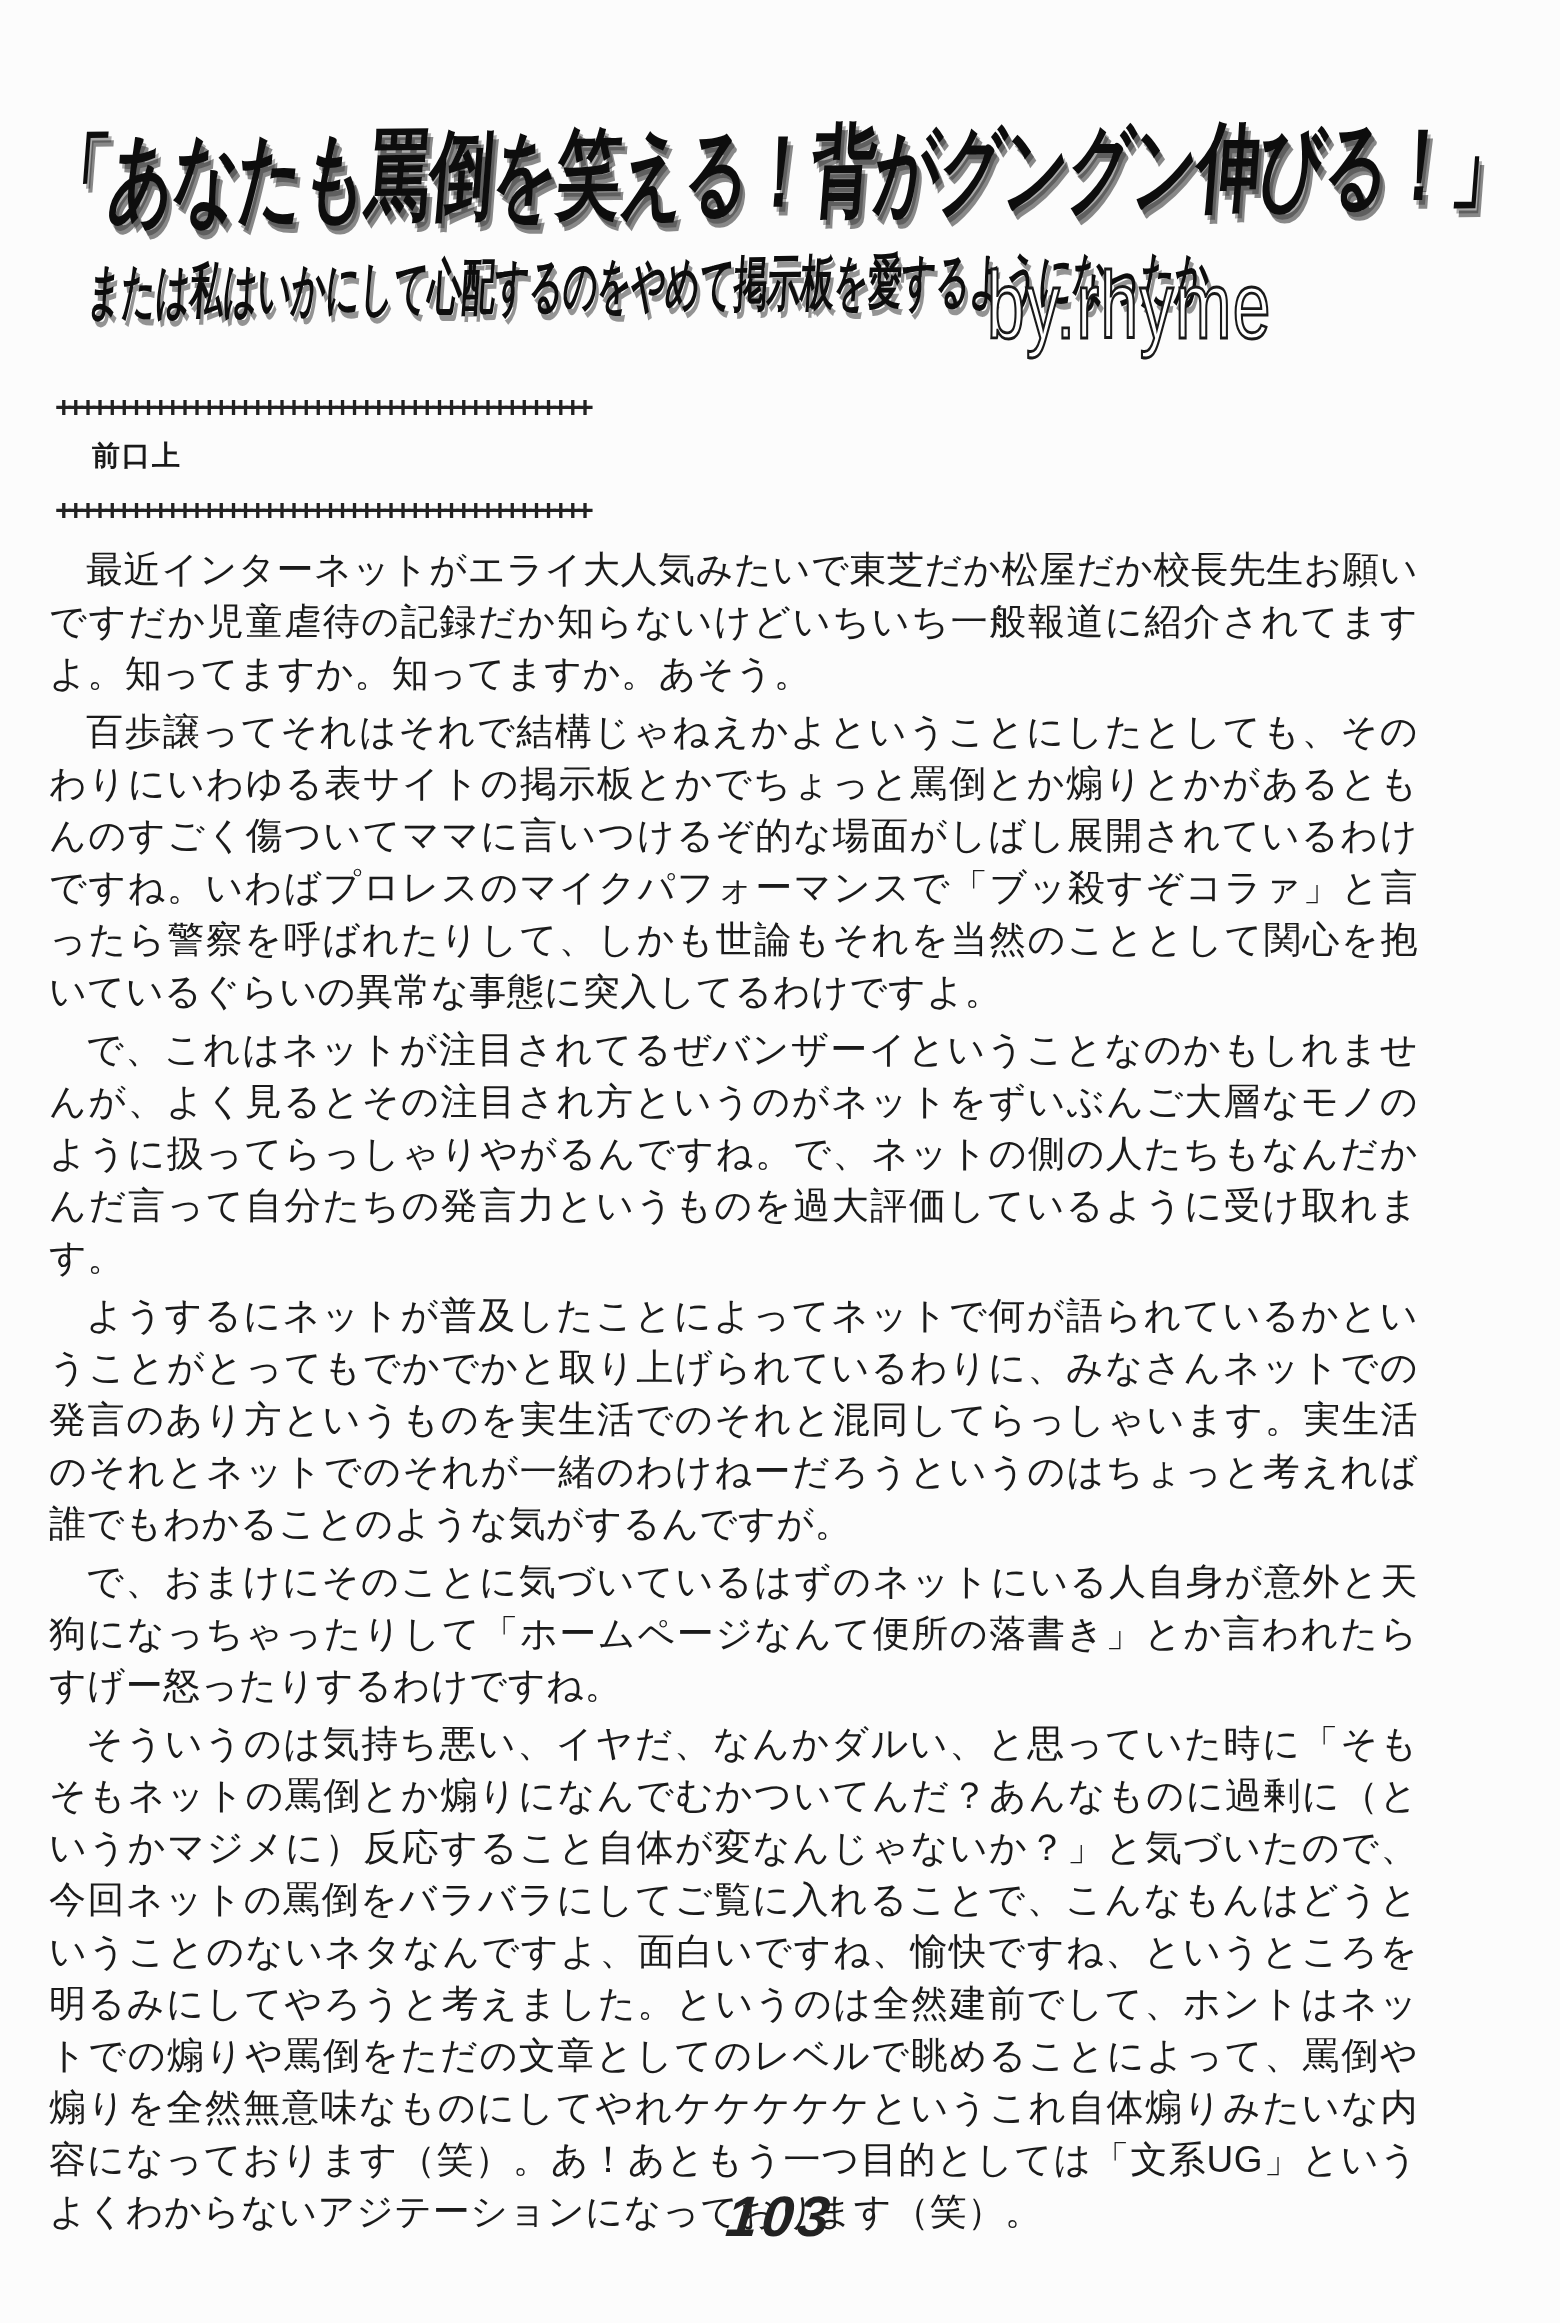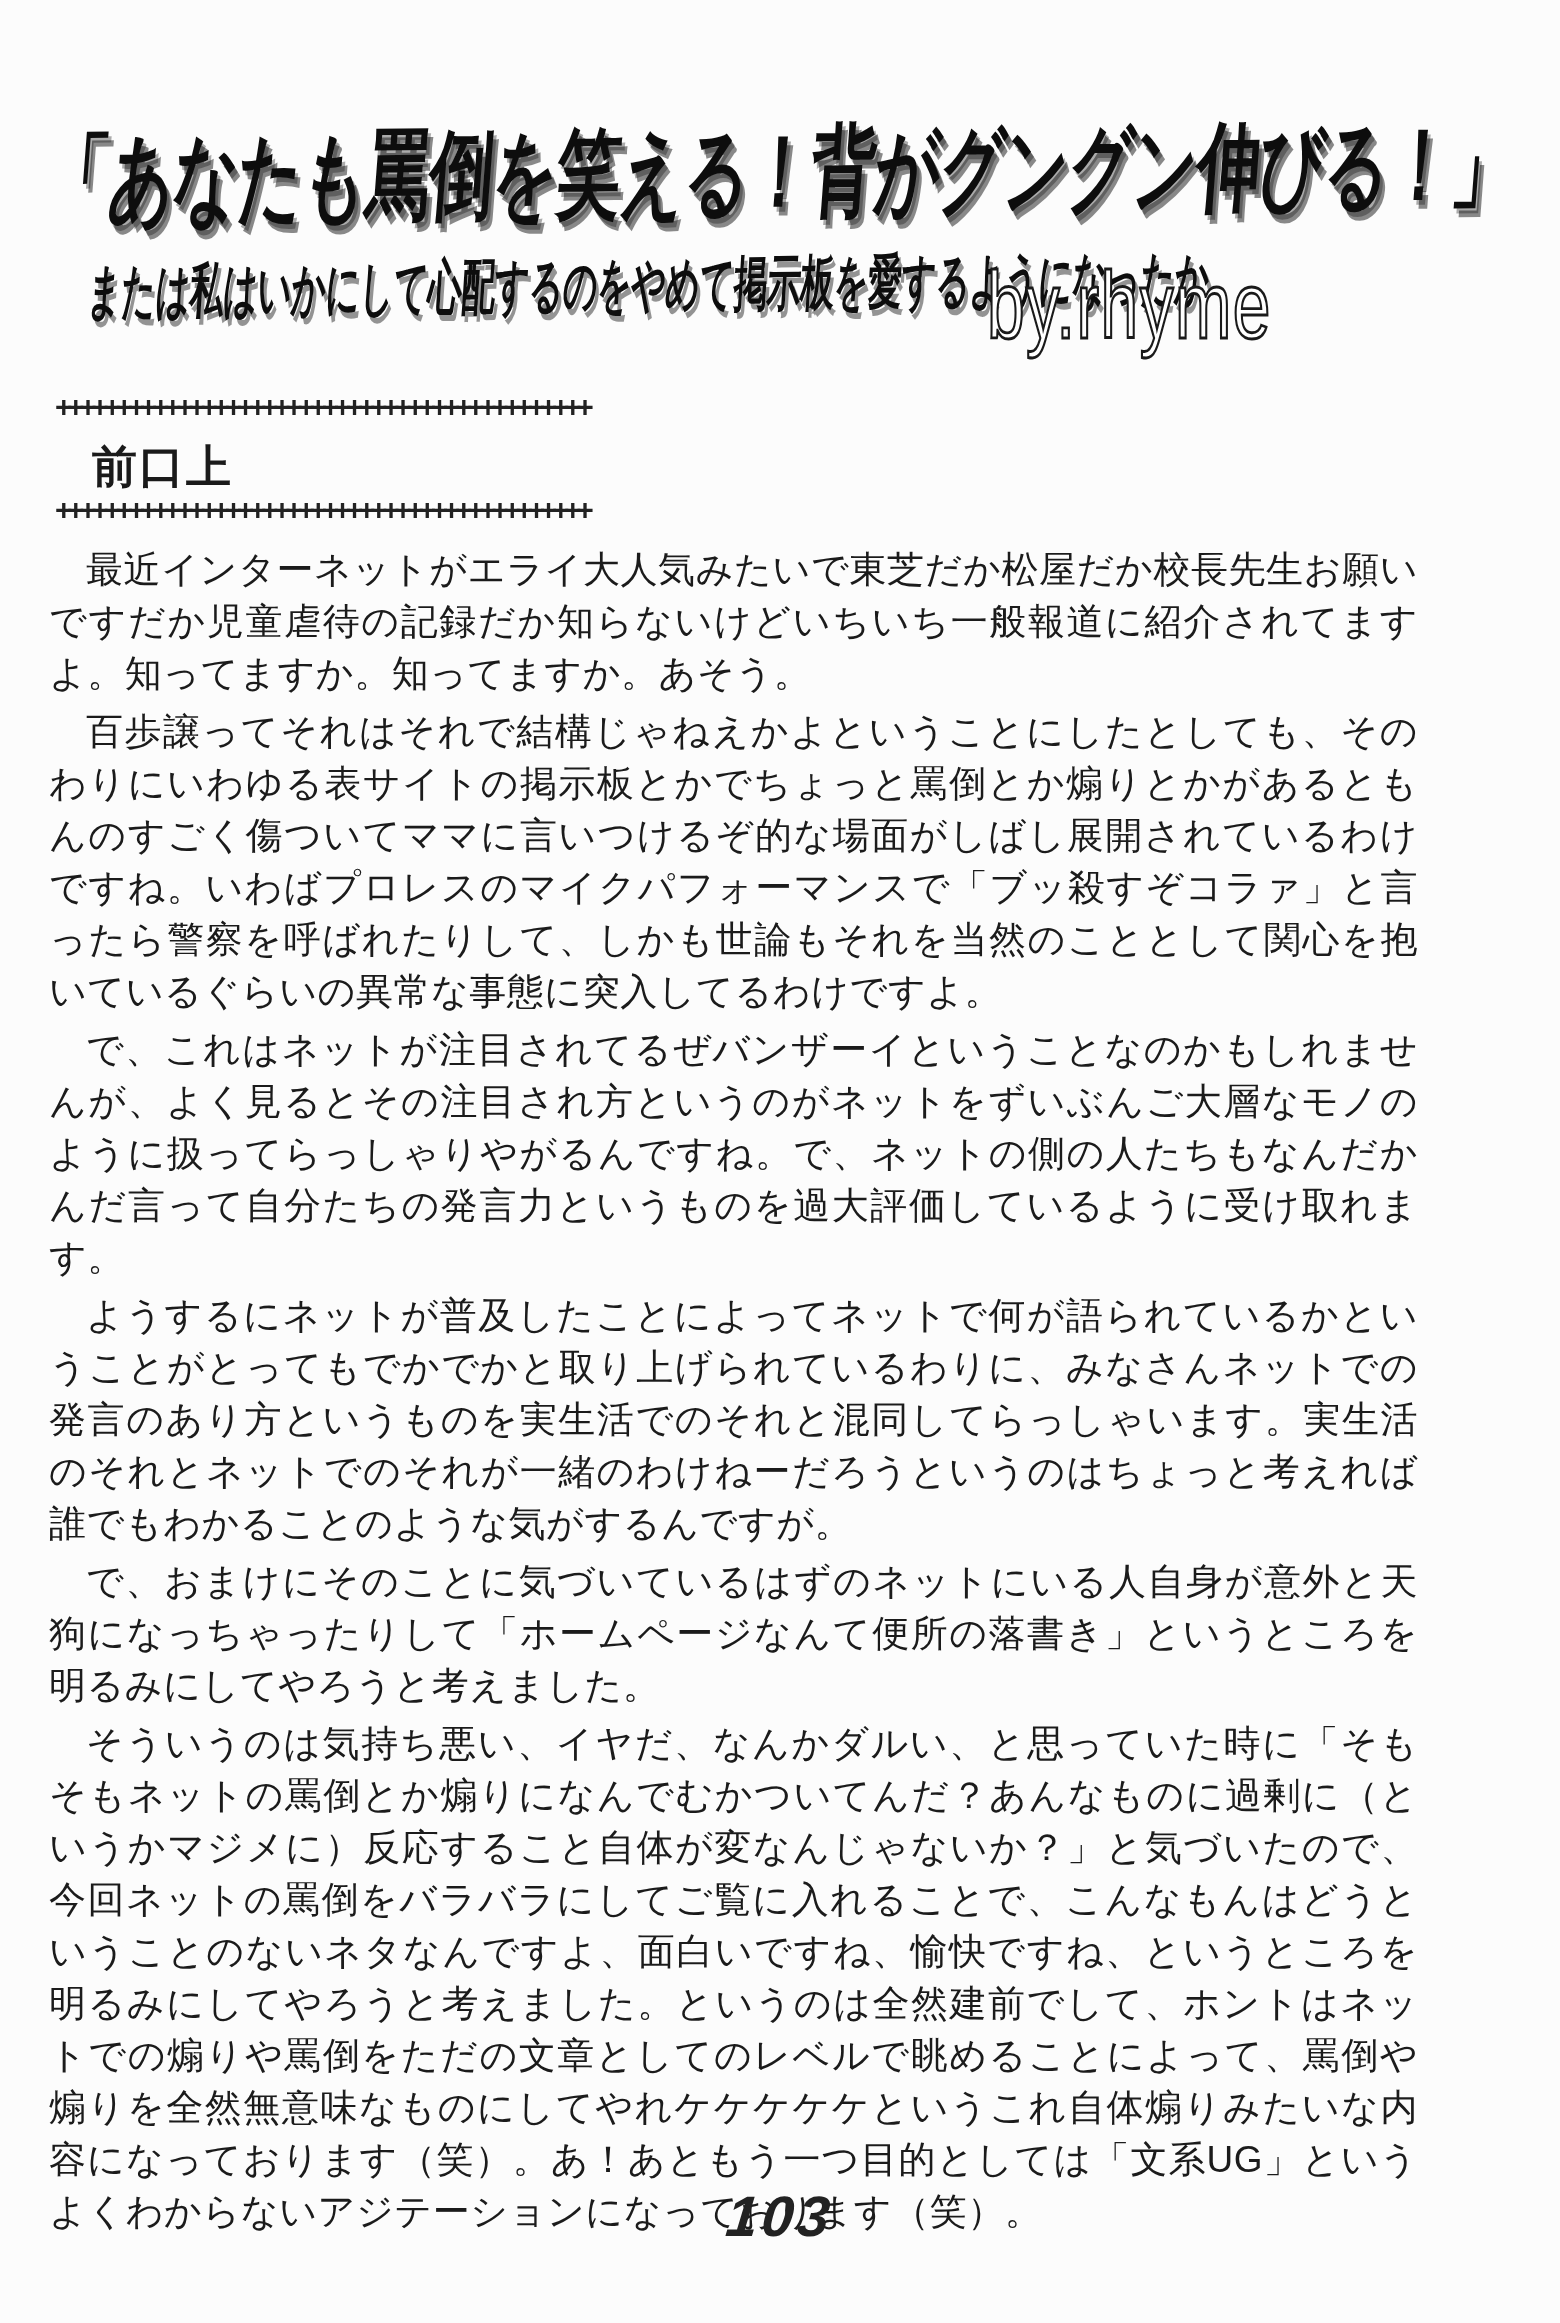--- a/index.html
+++ b/index.html
@@ -71,21 +71,21 @@
     white-space: nowrap;
     color: #222;
   }
   .divider.top { top: 390px; }
   .divider.bottom { top: 493px; }
   .preface-heading {
     position: absolute;
     left: 92px;
     top: 437px;
     margin: 0;
-    font-size: 45px;
+    font-size: 28px;
     font-weight: 600;
     color: #1a1a1a;
     letter-spacing: 2px;
   }
   
   .body-text {
     position: absolute;
     left: 43px;
     top: 538px;
     width: 1381px;
@@ -130,21 +130,21 @@
 
   <h3 class="preface-heading">前口上</h3>
 
   <div class="divider bottom">++++++++++++++++++++++++++++++++++++++++++++</div>
 
   <main class="body-text">
     <p>最近インターネットがエライ大人気みたいで東芝だか松屋だか校長先生お願いですだか児童虐待の記録だか知らないけどいちいち一般報道に紹介されてますよ。知ってますか。知ってますか。あそう。</p>
     <p>百歩譲ってそれはそれで結構じゃねえかよということにしたとしても、そのわりにいわゆる表サイトの掲示板とかでちょっと罵倒とか煽りとかがあるともんのすごく傷ついてママに言いつけるぞ的な場面がしばし展開されているわけですね。いわばプロレスのマイクパフォーマンスで「ブッ殺すぞコラァ」と言ったら警察を呼ばれたりして、しかも世論もそれを当然のこととして関心を抱いているぐらいの異常な事態に突入してるわけですよ。</p>
     <p>で、これはネットが注目されてるぜバンザーイということなのかもしれませんが、よく見るとその注目され方というのがネットをずいぶんご大層なモノのように扱ってらっしゃりやがるんですね。で、ネットの側の人たちもなんだかんだ言って自分たちの発言力というものを過大評価しているように受け取れます。</p>
     <p>ようするにネットが普及したことによってネットで何が語られているかということがとってもでかでかと取り上げられているわりに、みなさんネットでの発言のあり方というものを実生活でのそれと混同してらっしゃいます。実生活のそれとネットでのそれが一緒のわけねーだろうというのはちょっと考えれば誰でもわかることのような気がするんですが。</p>
-    <p>で、おまけにそのことに気づいているはずのネットにいる人自身が意外と天狗になっちゃったりして「ホームページなんて便所の落書き」というところを明るみにしてやろうと考えました。</p>
+    <p>で、おまけにそのことに気づいているはずのネットにいる人自身が意外と天狗になっちゃったりして「ホームページなんて便所の落書き」とか言われたらすげー怒ったりするわけですね。</p>
     <p>そういうのは気持ち悪い、イヤだ、なんかダルい、と思っていた時に「そもそもネットの罵倒とか煽りになんでむかついてんだ？あんなものに過剰に（というかマジメに）反応すること自体が変なんじゃないか？」と気づいたので、今回ネットの罵倒をバラバラにしてご覧に入れることで、こんなもんはどうということのないネタなんですよ、面白いですね、愉快ですね、というところを明るみにしてやろうと考えました。というのは全然建前でして、ホントはネットでの煽りや罵倒をただの文章としてのレベルで眺めることによって、罵倒や煽りを全然無意味なものにしてやれケケケケケというこれ自体煽りみたいな内容になっております（笑）。あ！あともう一つ目的としては「文系UG」というよくわからないアジテーションになっております（笑）。</p>
   </main>
 
   <footer>
     <div class="page-number">103</div>
   </footer>
 
 </div>
 
 

